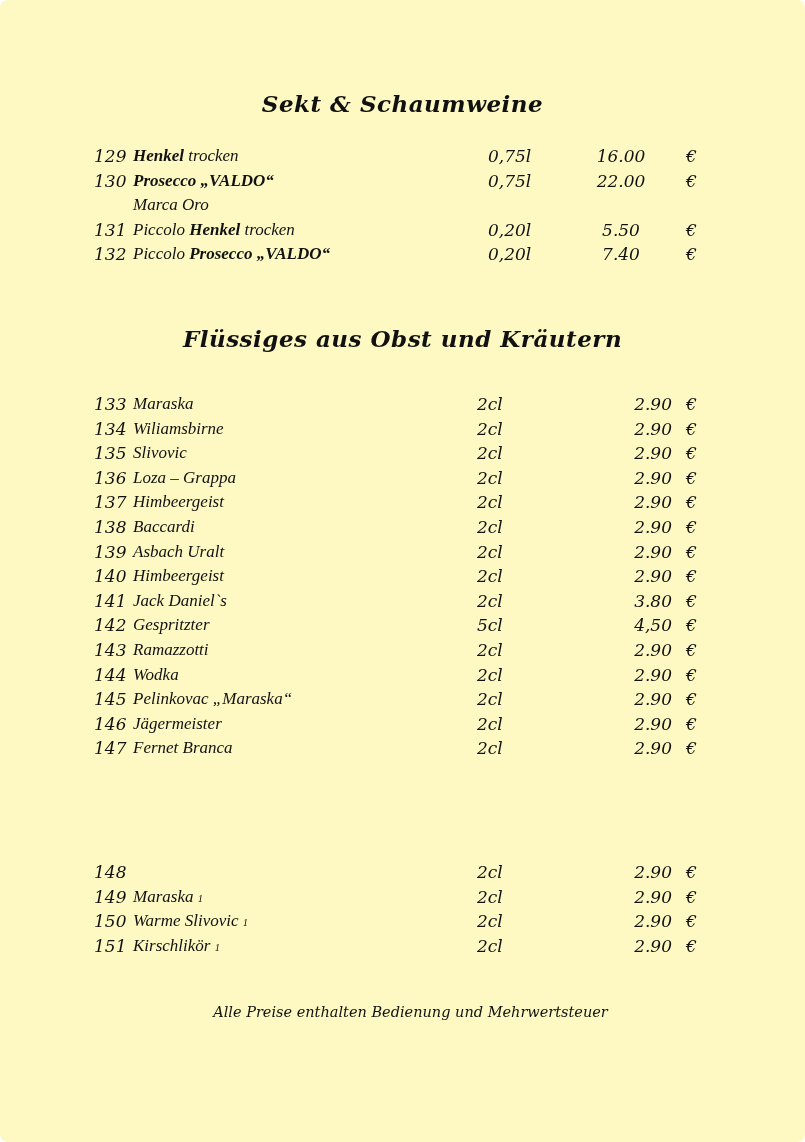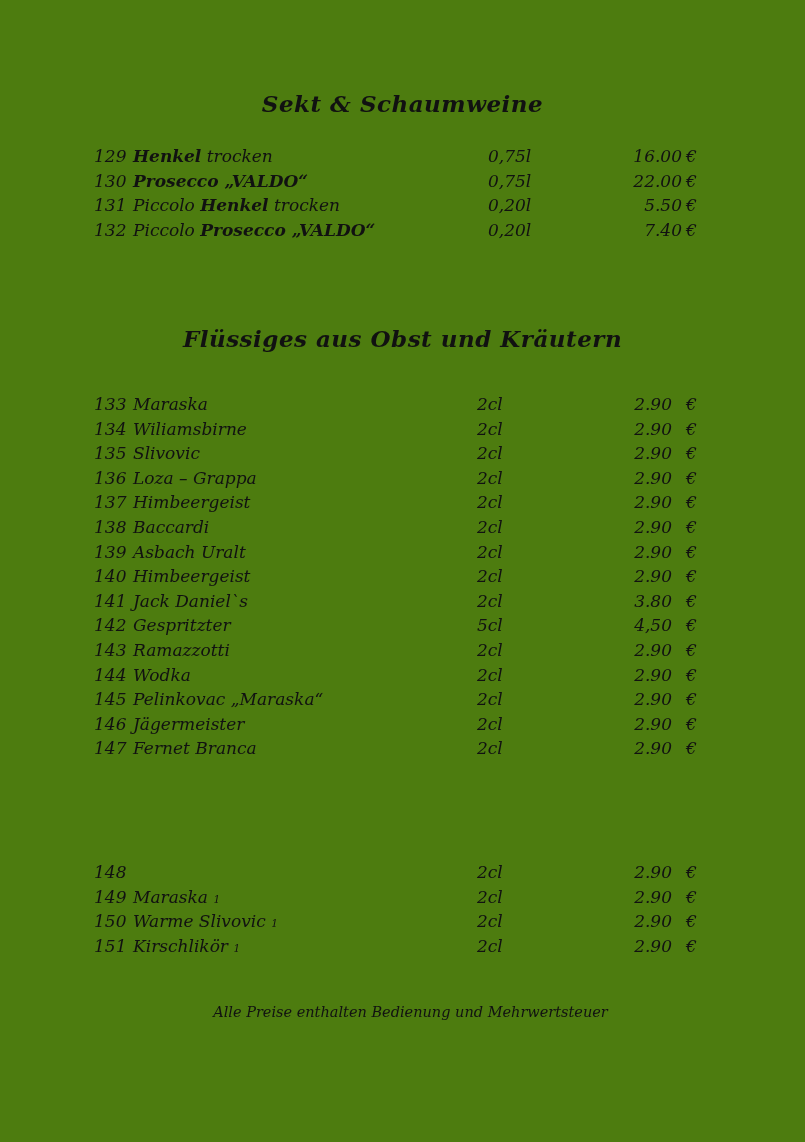--- a/index.html
+++ b/index.html
@@ -1,49 +1,50 @@
 <!DOCTYPE html>
 <html><head>
 <meta charset="utf-8">
 <style>
   html, body { margin: 0; padding: 0; }
   body { background: #ffffff; }
   .page {
     position: relative;
     width: 805px;
     height: 1142px;
-    background: #4d7c0f;
+    background: #fef9c3;
     overflow: hidden;
     font-family: "DejaVu Serif", serif;
     font-style: italic;
     color: #111111;
+    border-radius: 8px;
   }
   .stitle {
     position: absolute;
     left: 0; right: 0;
     margin: 0;
     text-align: center;
     font-size: 23px;
     font-weight: 700;
     letter-spacing: 0.5px;
   }
   .t1 { top: 90px; }
   .t2 { top: 325px; }
   .t3 { top: 794px; }
   .rows { position: absolute; left: 0; right: 0; }
   .r1 { top: 146px; }
   .r2 { top: 394px; }
   .r3 { top: 862px; }
   .row { position: relative; height: 24.6px; font-size: 17px; white-space: nowrap; }
   .num   { position: absolute; left: 94px; }
-  .name  { position: absolute; left: 133px; white-space: nowrap; }
+  .name  { position: absolute; left: 133px; white-space: nowrap; font-family: Liberation Serif, serif; }
   .vol   { position: absolute; left: 477px; }
   .sec-sekt .vol { left: 488px; }
   .price { position: absolute; left: 560px; width: 112px; text-align: right; }
-  .sec-sekt .price { width: 122px; }
+  .sec-sekt .price { width: 122px; text-align: center; }
   .euro  { position: absolute; left: 686px; }
   .seg-b { font-weight: 700; }
   .seg-sub { font-size: 10.5px; }
   .footer {
     position: absolute;
     top: 1004px;
     left: 16px; right: 0;
     text-align: center;
     font-size: 14.5px;
   }
@@ -62,20 +63,27 @@
     <span class="euro">€</span>
   </div>
       <div class="row">
     <span class="num">130</span>
     <span class="name"><span class="seg-b">Prosecco „VALDO“</span></span>
     <span class="vol">0,75l</span>
     <span class="price">22.00</span>
     <span class="euro">€</span>
   </div>
       <div class="row">
+    <span class="num"></span>
+    <span class="name"><span>Marca Oro</span></span>
+    <span class="vol"></span>
+    <span class="price"></span>
+    <span class="euro"></span>
+  </div>
+      <div class="row">
     <span class="num">131</span>
     <span class="name"><span>Piccolo </span><span class="seg-b">Henkel</span><span> trocken</span></span>
     <span class="vol">0,20l</span>
     <span class="price">5.50</span>
     <span class="euro">€</span>
   </div>
       <div class="row">
     <span class="num">132</span>
     <span class="name"><span>Piccolo </span><span class="seg-b">Prosecco „VALDO“</span></span>
     <span class="vol">0,20l</span>

